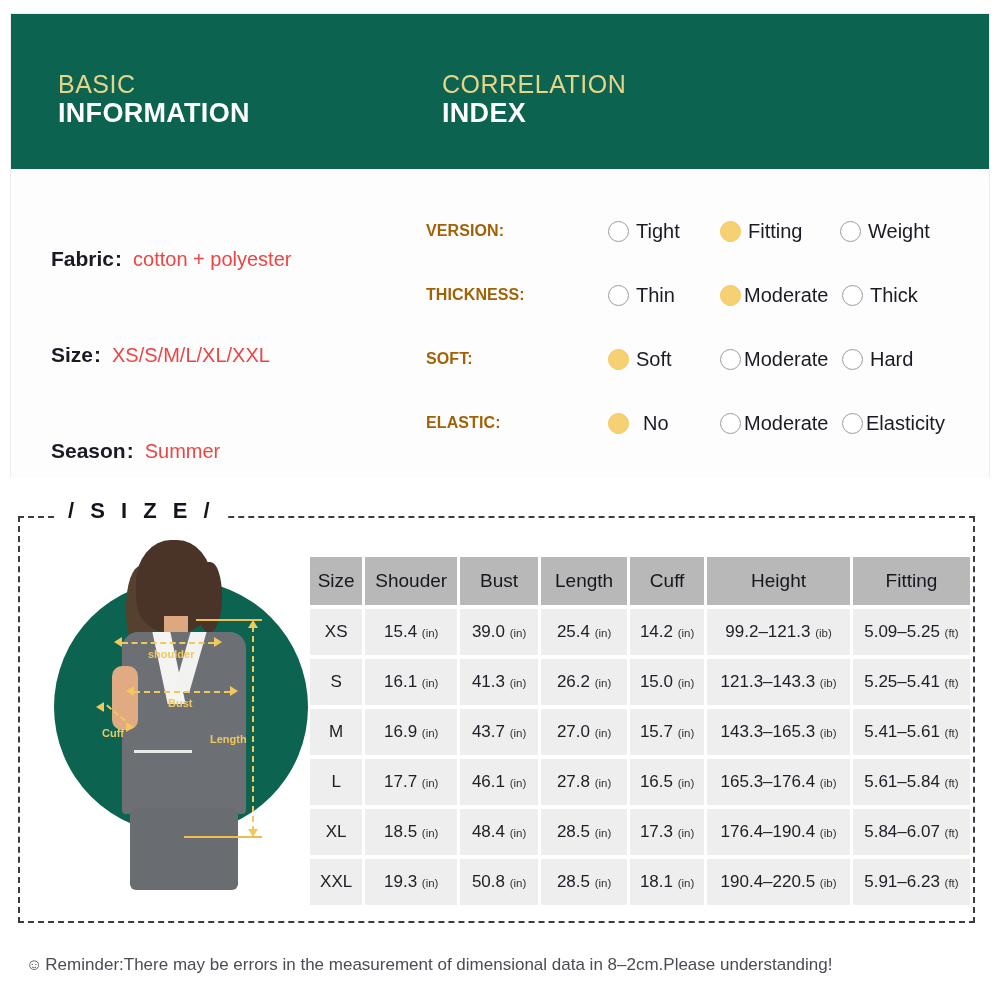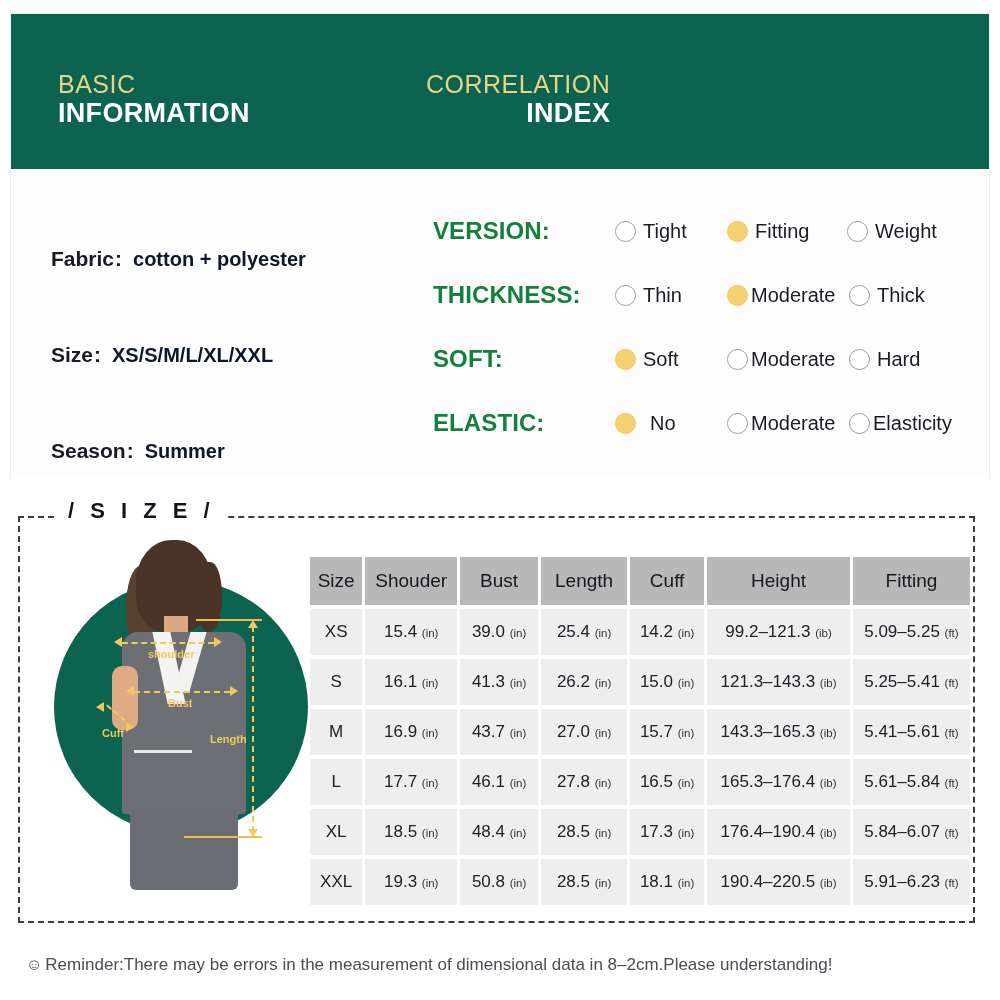--- a/index.html
+++ b/index.html
@@ -16,45 +16,45 @@
     position: absolute; left: 10px; top: 13px; width: 980px; height: 465px;
     background: #fdfdfd;
     border: 1px solid #eceeee;
   }
   .green-header {
     position: relative; width: 100%; height: 155px;
     background: #0b6350;
   }
   .hdr-block { position: absolute; }
   .hdr-block.basic { left: 47px; top: 56px; }
-  .hdr-block.corr  { left: 415px; top: 56px; text-align: right; }
+  .hdr-block.corr  { left: 431px; top: 56px; }
   .hdr-top {
     font-size: 25px; letter-spacing: .5px; font-weight: 400;
     color: #e6d488; line-height: 1.12; white-space: nowrap;
   }
   .hdr-bot {
     font-size: 27px; letter-spacing: .3px; font-weight: 700;
     color: #ffffff; line-height: 1.15; white-space: nowrap;
   }
 
   
   .info-body { position: relative; width: 100%; height: 309px; background:#fdfdfd; }
 
   .basic-list { position: absolute; left: 40px; top: 42px; }
   .basic-row { display: flex; align-items: baseline; margin-bottom: 36px; white-space: nowrap; }
   .basic-row:last-child { margin-bottom: 0; }
   .basic-key { font-size: 21px; font-weight: 700; color: #1a1a24; margin-top: 36px; }
   .basic-colon { font-size: 21px; font-weight: 700; color: #1a1a24; padding: 0 2px 0 1px; }
-  .basic-val { font-size: 20px; font-weight: 700; color: #0f172a; margin-left: 9px; }
+  .basic-val { font-size: 20px; font-weight: 400; color: #ef4444; margin-left: 9px; }
 
   .corr-list { position: absolute; left: 415px; top: 30px; }
   .corr-row { display: flex; align-items: center; height: 64px; white-space: nowrap; }
   .corr-label {
-    font-size: 24px; font-weight: 700; color: #15803d;
-    letter-spacing: .1px; width: 182px; flex: 0 0 182px; margin-left: 7px;
+    font-size: 16px; font-weight: 700; color: #a16207;
+    letter-spacing: .1px; width: 182px; flex: 0 0 182px;
   }
   .opts { display: flex; align-items: flex-end; }
   .opt { display: flex; align-items: center; }
   .radio {
     width: 21px; height: 21px; border-radius: 50%;
     border: 1px solid #9a9aa2; background: #ffffff;
     flex: 0 0 21px;
   }
   .radio.on { background: #f6d173; border-color: #f0c75f; }
   .opt-label { font-size: 20px; color: #1b1b26; margin-left: 7px; }

